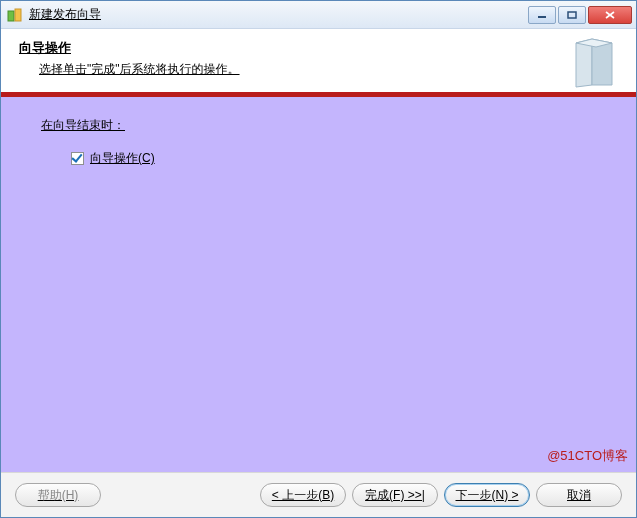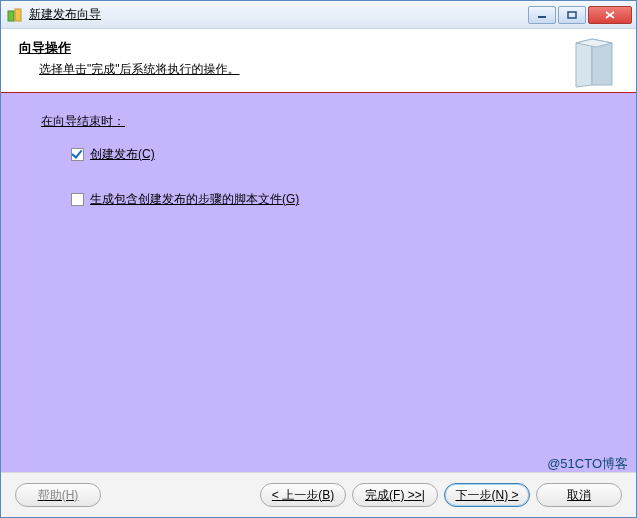--- a/index.html
+++ b/index.html
@@ -7,38 +7,38 @@
   .window { width: 637px; height: 518px; border: 1px solid #5a88b8; background: #fff; position: relative; display: flex; flex-direction: column; text-decoration: underline; }
   .titlebar { height: 28px; background: linear-gradient(#f3f7fb, #dde8f5); display: flex; align-items: center; padding: 0 4px 0 6px; border-bottom: 1px solid #c8d6e8; }
   .titlebar .app-icon { width: 16px; height: 16px; margin-right: 6px; display: inline-block; }
   .titlebar .title { flex: 1; color: #000; font-size: 12px; }
   .win-controls { display: flex; gap: 2px; }
   .win-btn { width: 28px; height: 18px; border: 1px solid #8aa7c7; border-radius: 2px; display: flex; align-items: center; justify-content: center; cursor: default; }
   .win-btn.min, .win-btn.max { background: linear-gradient(#eef5fd,#c8dbf2); }
   .win-btn.close { width: 44px; background: linear-gradient(#f07d78,#d9433b); border-color: #a83a33; }
   .win-btn svg { display: block; }
 
-  .header { background: #fff; padding: 10px 30px 14px 18px; position: relative; border-bottom: 1px solid #b91c1c; }
+  .header { background: #fff; padding: 10px 30px 14px 18px; position: relative; border-bottom: 5px solid #b91c1c; }
   .header h1 { margin: 0; font-size: 13px; font-weight: bold; color: #000; }
   .header p { margin: 4px 0 0 20px; font-size: 12px; color: #000; }
   .header-graphic { position: absolute; right: 12px; top: 6px; width: 56px; height: 56px; }
 
   .content { flex: 1; padding: 20px 40px; background: #c4b5fd; color: #000; }
   .content .prompt { margin-bottom: 16px; }
   .checkbox-row { display: flex; align-items: center; margin-left: 30px; margin-bottom: 28px; }
   .checkbox { width: 13px; height: 13px; border: 1px solid #8e8f8f; background: #fff; margin-right: 6px; display: inline-flex; align-items: center; justify-content: center; position: relative; }
   .checkbox.checked::after { content: ""; position: absolute; left: 2px; top: -1px; width: 4px; height: 8px; border: solid #1b6fb8; border-width: 0 2px 2px 0; transform: rotate(40deg); }
 
   .footer { border-top: 1px solid #d8d8d8; padding: 10px 14px; display: flex; align-items: center; background: #f3f3f3; }
   .footer .spacer { flex: 1; }
   .btn { height: 24px; min-width: 86px; padding: 0 10px; border: 1px solid #a8a8a8; background: linear-gradient(#fdfdfd,#e7e7e7); border-radius: 12px; font-size: 12px; display: inline-flex; align-items: center; justify-content: center; margin-left: 6px; cursor: default; }
   .btn.help { margin-left: 0; color: #888; }
   .btn.default { border-color: #3c7fb1; box-shadow: 0 0 0 1px #a7d0ee inset; }
 
-  .watermark { position: absolute; right: 8px; bottom: 44px; color: #0c4a6e; font-size: 13px; pointer-events: none; }
+  .watermark { position: absolute; right: 8px; bottom: 52px; color: #b91c1c; font-size: 13px; pointer-events: none; }
 </style>
 </head>
 <body>
 
 <div class="window">
 
   <div class="titlebar">
     <span class="app-icon">
       <svg width="16" height="16" viewBox="0 0 16 16">
         <rect x="1" y="4" width="6" height="10" fill="#6fbf44" stroke="#4a8f2d"></rect>
@@ -76,27 +76,23 @@
         <polygon points="8,8 24,4 44,8 28,12" fill="#e9f1f6" stroke="#9fb7c8"></polygon>
       </svg>
     </span>
   </div>
 
   <div class="content">
     <div class="prompt">在向导结束时：</div>
 
     <div class="checkbox-row">
       <span class="checkbox checked"></span>
-      <span>创建发布(C)</span>
+      <span>向导操作(C)</span>
     </div>
 
-    <div class="checkbox-row">
-      <span class="checkbox"></span>
-      <span>生成包含创建发布的步骤的脚本文件(G)</span>
-    </div>
   </div>
 
   <div class="footer">
     <div class="btn help">帮助(H)</div>
     <div class="spacer"></div>
     <div class="btn">&lt; 上一步(B)</div>
     <div class="btn">完成(F) &gt;&gt;|</div>
     <div class="btn default">下一步(N) &gt;</div>
     <div class="btn">取消</div>
   </div>

